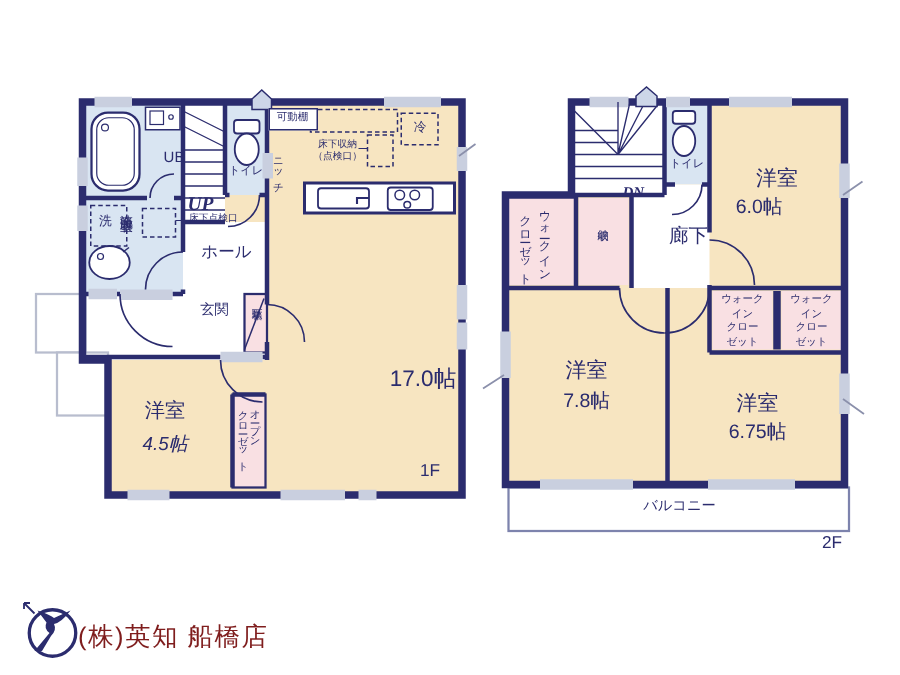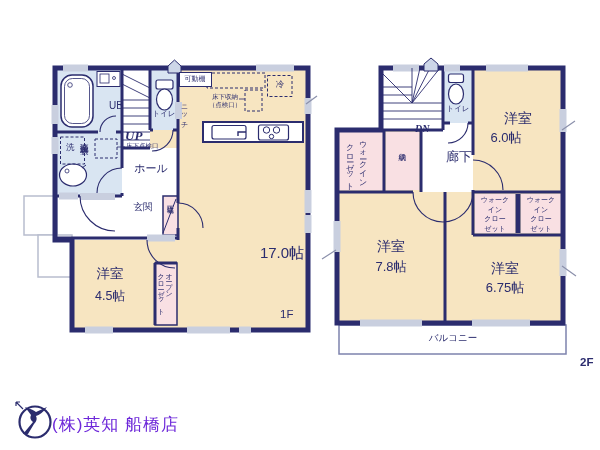--- a/index.html
+++ b/index.html
@@ -7,21 +7,21 @@
          font-family:"Liberation Sans", sans-serif;}
   #plan-svg{position:absolute;left:0;top:0;}
   .lbl{position:absolute;color:#2b2c6e;white-space:nowrap;line-height:1.15;
        font-family:"Liberation Sans", sans-serif;font-weight:500;}
   .ctr{text-align:center;}
   .vtext{writing-mode:vertical-rl;text-orientation:upright;letter-spacing:0.5px;}
   .boxed{background:#ffffff;border:1.5px solid #2b2c6e;line-height:11px;text-align:center;}
   .ital{font-family:"Liberation Serif", serif;font-style:italic;font-weight:bold;}
   .wic-box{position:absolute;color:#2b2c6e;text-align:center;line-height:9.5px;}
   .wic-box div{font-size:7px;}
-  .company{position:absolute;color:#6d28d9;font-size:17px;letter-spacing:1px;
+  .company{position:absolute;color:#7f1d1d;font-size:17px;letter-spacing:1px;
            font-family:"Liberation Sans", sans-serif;}
 </style>
 </head>
 <body>
 
 <div id="stage">
 
 <svg id="plan-svg" width="600" height="450" viewBox="0 0 600 450">
 
   <g>
@@ -194,21 +194,21 @@
 <div class="lbl vtext" style="left:180px;top:100px;font-size:7px;">ニッチ</div>
 <div class="lbl ital" style="left:125px;top:129px;font-size:13px;">UP</div>
 <div class="lbl" style="left:126px;top:142px;font-size:6.5px;">床下点検口</div>
 <div class="lbl ctr" style="left:130px;top:162px;width:42px;font-size:11px;">ホール</div>
 <div class="lbl" style="left:66px;top:143px;font-size:8.5px;">洗</div>
 <div class="lbl vtext" style="left:79px;top:137px;font-size:8.5px;">洗面脱衣室</div>
 <div class="lbl ctr" style="left:124px;top:202px;width:38px;font-size:9.5px;">玄関</div>
 <div class="lbl vtext" style="left:166px;top:200px;font-size:7px;">下駄箱</div>
 <div class="lbl ctr" style="left:210px;top:244px;width:60px;font-size:15px;margin-left:42px;">17.0帖</div>
 <div class="lbl ctr" style="left:88px;top:266px;width:44px;font-size:13.5px;">洋室</div>
-<div class="lbl ctr" style="left:88px;top:289px;width:44px;font-size:12.5px;">4.5帖</div>
+<div class="lbl ctr" style="left:88px;top:289px;width:44px;font-size:12.5px;font-style:italic;">4.5帖</div>
 <div class="lbl vtext" style="left:164.5px;top:269px;font-size:7px;">オープン</div>
 <div class="lbl vtext" style="left:156.5px;top:268px;font-size:7px;">クローゼット</div>
 <div class="lbl" style="left:280px;top:308px;font-size:11.5px;">1F</div>
 
 <div class="lbl ital" style="left:415px;top:123px;font-size:10px;">DN</div>
 <div class="lbl ctr" style="left:445px;top:105px;width:26px;font-size:7.5px;">トイレ</div>
 <div class="lbl vtext" style="left:358px;top:135px;font-size:8px;">ウォークイン</div>
 <div class="lbl vtext" style="left:345px;top:138px;font-size:8px;">クローゼット</div>
 <div class="lbl vtext" style="left:397px;top:147px;font-size:7.5px;">収納</div>
 <div class="lbl" style="left:446px;top:150px;font-size:13px;">廊下</div>
@@ -224,17 +224,17 @@
   <div>ウォーク</div>
   <div>イン</div>
   <div>クロー</div>
   <div>ゼット</div>
 </div>
 <div class="lbl ctr" style="left:368px;top:238px;width:46px;font-size:14px;">洋室</div>
 <div class="lbl ctr" style="left:368px;top:260px;width:46px;font-size:13px;">7.8帖</div>
 <div class="lbl ctr" style="left:481px;top:260px;width:48px;font-size:14px;">洋室</div>
 <div class="lbl ctr" style="left:481px;top:281px;width:48px;font-size:13px;">6.75帖</div>
 <div class="lbl ctr" style="left:420px;top:333px;width:66px;font-size:9.5px;font-family:Liberation Serif, serif;">バルコニー</div>
-<div class="lbl" style="left:580px;top:356px;font-size:11.5px;font-weight:bold;">2F</div>
+<div class="lbl" style="left:548px;top:356px;font-size:11.5px;">2F</div>
 
 <div class="company" style="left:52px;top:413px;">(株)英知 船橋店</div>
 
 </div>
 
 </body></html>

